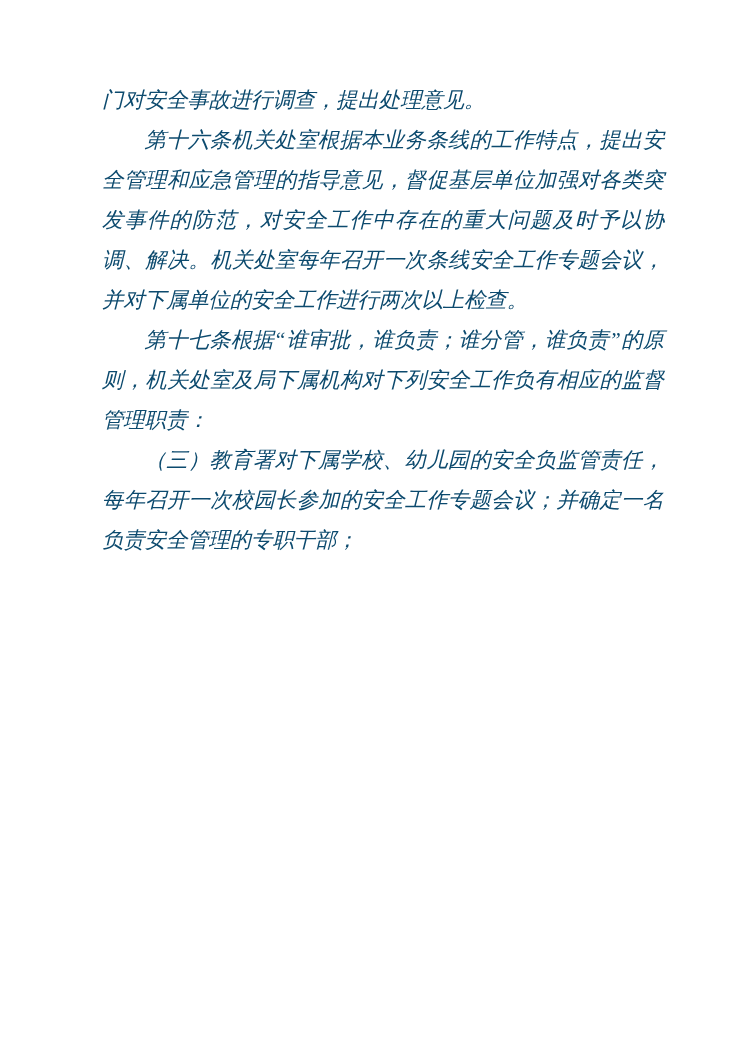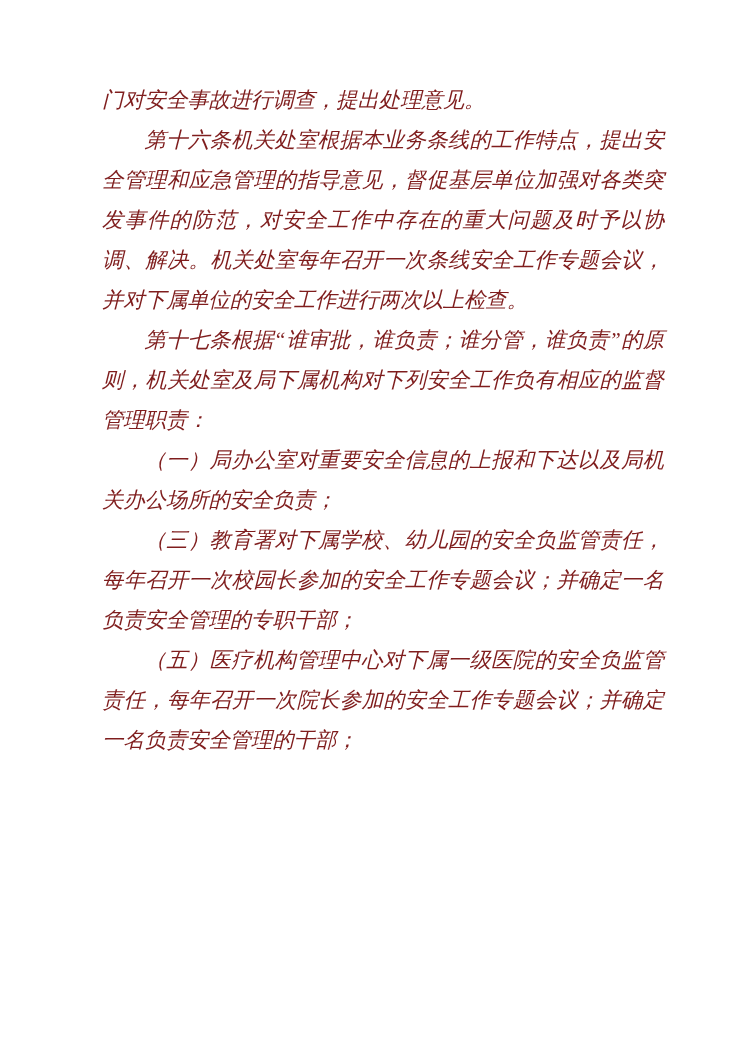--- a/index.html
+++ b/index.html
@@ -11,21 +11,21 @@
     width: 744px;
     height: 1052px;
     overflow: hidden;
     font-family: "Liberation Serif", "DejaVu Serif", serif;
   }
   .page {
     box-sizing: border-box;
     width: 744px;
     height: 1052px;
     background: #ffffff;
-    color: #7f1d1d;
+    color: #0c4a6e;
     padding: 80px 80px 0 102px;
   }
   .para {
     margin: 0;
     font-size: 21.3px;
     line-height: 40px;
     letter-spacing: 0;
     text-align: justify;
     text-justify: inter-character;
     word-break: break-all;
@@ -35,16 +35,14 @@
     text-indent: 2em;
   }
 </style>
 </head>
 <body>
 
 <div class="page">
   <p class="para">门对安全事故进行调查，提出处理意见。</p>
   <p class="para indent">第十六条机关处室根据本业务条线的工作特点，提出安全管理和应急管理的指导意见，督促基层单位加强对各类突发事件的防范，对安全工作中存在的重大问题及时予以协调、解决。机关处室每年召开一次条线安全工作专题会议，并对下属单位的安全工作进行两次以上检查。</p>
   <p class="para indent">第十七条根据“谁审批，谁负责；谁分管，谁负责”的原则，机关处室及局下属机构对下列安全工作负有相应的监督管理职责：</p>
-  <p class="para indent">（一）局办公室对重要安全信息的上报和下达以及局机关办公场所的安全负责；</p>
   <p class="para indent">（三）教育署对下属学校、幼儿园的安全负监管责任，每年召开一次校园长参加的安全工作专题会议；并确定一名负责安全管理的专职干部；</p>
-  <p class="para indent">（五）医疗机构管理中心对下属一级医院的安全负监管责任，每年召开一次院长参加的安全工作专题会议；并确定一名负责安全管理的干部；</p>
 </div>
 
 </body></html>

